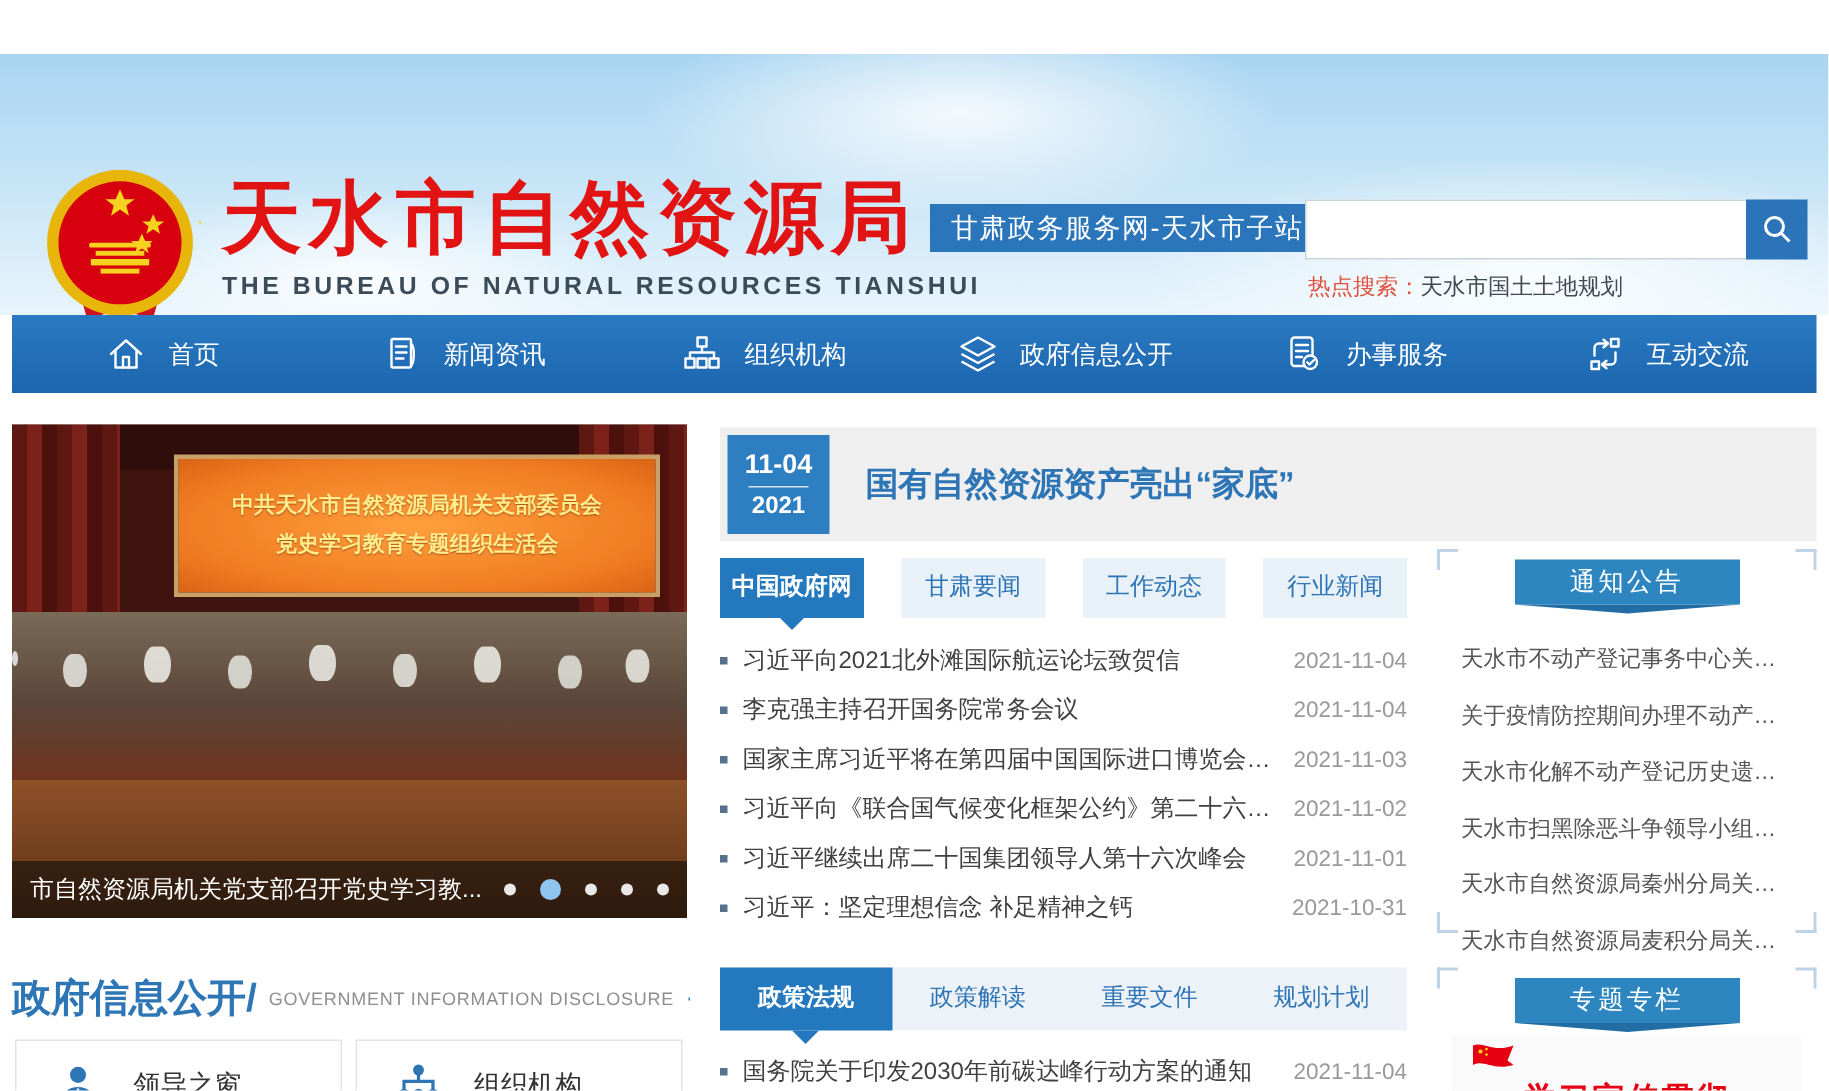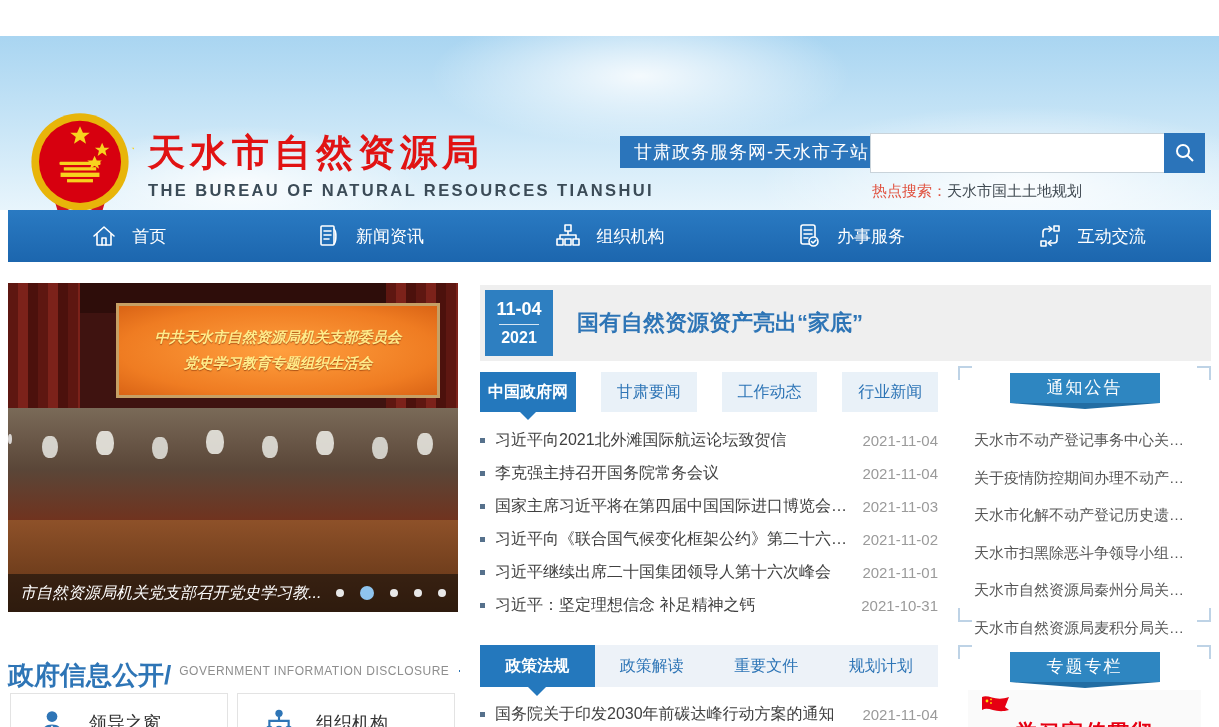--- a/index.html
+++ b/index.html
@@ -16,40 +16,40 @@
 
   
   .header { position:absolute; top:36px; left:0; width:1219px; height:174px;
     background:linear-gradient(180deg,#a9d5f1 0%,#c4e3f6 45%,#e8f5fc 100%); overflow:hidden; }
   .cloud { position:absolute; border-radius:50%; background:radial-gradient(closest-side,rgba(255,255,255,.85),rgba(255,255,255,0)); }
   .c1 { width:420px; height:140px; left:430px; top:-30px; }
   .c2 { width:520px; height:160px; left:760px; top:70px; }
   .c3 { width:360px; height:120px; left:60px; top:90px; }
   .emblem { position:absolute; left:26px; top:74px; width:108px; height:108px; }
   .titles { position:absolute; left:148px; top:82px; }
-  .site-title { font-size:37px; font-weight:bold; color:#e11313; letter-spacing:5px; line-height:1.05;margin-top:16px; }
+  .site-title { font-size:53px; font-weight:bold; color:#e11313; letter-spacing:5px; line-height:1.05; }
   .site-sub { margin-top:8px; font-size:16.5px; font-weight:bold; color:#3b4b57; letter-spacing:2.4px; }
   .portal-btn { position:absolute; left:620px; top:100px; height:32px; line-height:32px;
     background:#2b75bb; color:#fff; font-size:18px; padding:0 14px; border:none; cursor:pointer; letter-spacing:1px; }
   .searchbox { position:absolute; left:870px; top:97px; width:335px; height:40px; display:flex; }
   .search-input { flex:1; height:40px; border:1px solid #c9d3da; border-right:none; background:#fff; padding:0 10px; font-size:15px; outline:none; }
   .search-btn { width:41px; height:40px; background:#2b74ba; border:none; cursor:pointer; display:flex; align-items:center; justify-content:center; }
   .hotrow { position:absolute; left:872px; top:146px; width:335px; display:flex; align-items:center; font-size:15px; }
   .hot-label { color:#e0513f; }
   .hotrow a { color:#404a52; text-decoration:none; cursor:pointer; }
 
   
   .nav { position:absolute; left:8px; top:210px; width:1203px; height:52px;
     background:linear-gradient(180deg,#2a7ac2,#1c66ae); display:flex; }
   .nav-item { flex:1; display:flex; align-items:center; justify-content:center; gap:14px;
     color:#fff; font-size:17px; cursor:pointer; }
   .nav-item svg { display:block; }
 
   
-  .carousel { position:absolute; left:8px; top:283px; width:450px; height:329px; overflow:hidden; background:#3f1310;font-style:italic; }
+  .carousel { position:absolute; left:8px; top:283px; width:450px; height:329px; overflow:hidden; background:#3f1310; }
   .curtain { position:absolute; top:0; width:16%; height:62%;
     background:repeating-linear-gradient(90deg,#5e1711 0 10px,#7c221a 10px 20px,#4c110c 20px 30px); }
   .curtain.left { left:0; } .curtain.right { right:0; }
   .stage-top { position:absolute; top:0; left:16%; right:16%; height:9%; background:#2e0d0a; }
   .screen { position:absolute; left:24%; right:4%; top:6%; height:29%;
     background:radial-gradient(ellipse at center,#ff9f3e 0%,#ef7c22 70%,#d96315 100%);
     border:3px solid #c6a065; display:flex; flex-direction:column; align-items:center; justify-content:center;
     color:#ffec8a; font-weight:bold; font-size:14.5px; line-height:1.8; text-shadow:0 1px 1px rgba(120,40,0,.6); }
   .mid-scene { position:absolute; top:38%; left:0; right:0; height:34%;
     background:linear-gradient(180deg,#7a6a58 0%,#5a4638 55%,#70331f 100%); }
@@ -101,21 +101,21 @@
   .corner.br { bottom:0; right:0; border-bottom-width:2px; border-right-width:2px; }
   .ribbon { position:relative; width:150px; margin:7px auto 0; height:30px; line-height:30px;
     background:#2e86c1; color:#fff; text-align:center; font-size:17px; letter-spacing:2px; cursor:pointer; }
   .ribbon::after { content:""; position:absolute; left:0; top:30px;
     border-left:75px solid transparent; border-right:75px solid transparent; border-top:6px solid #226da3; }
   .notice-list { list-style:none; margin:18px 16px 0; }
   .notice-list li { font-size:15px; color:#555; line-height:37.5px; white-space:nowrap; overflow:hidden; text-overflow:ellipsis; cursor:pointer; }
 
   
   .disc-head { position:absolute; left:8px; top:648px; width:452px; display:flex; align-items:center; }
-  .disc-cn { font-size:26px; font-weight:bold; color:#2e75b6;margin-top:10px; }
+  .disc-cn { font-size:26px; font-weight:bold; color:#2e75b6; }
   .disc-en { font-size:12px; color:#8e8e8e; margin-left:8px; letter-spacing:.5px; white-space:nowrap; }
   .disc-line { flex:1; height:2px; background:#2e75b6; margin-left:10px; }
   .cards { position:absolute; left:10px; top:693px; width:452px; display:flex; gap:9px; }
   .card { width:218px; height:60px; border:1px solid #e3e3e3; background:#fff; display:flex;
     align-items:center; padding:0 0 0 26px; gap:22px; cursor:pointer; }
   .card-label { font-size:18px; color:#333; }
 
   
   .policy-tabs { position:absolute; left:480px; top:645px; width:458px; height:42px; background:#edf2f8; display:flex; }
   .ptab { flex:1; text-align:center; line-height:42px; font-size:16px; color:#2e75b6; cursor:pointer; position:relative; white-space:nowrap; }
@@ -204,20 +204,28 @@
       <svg width="28" height="28" viewBox="0 0 28 28" stroke="#fff" stroke-width="1.6" fill="none" stroke-linejoin="round">
         <rect x="11" y="3" width="6" height="6"></rect>
           <path d="M14 9 V13 M6 17 V13 H22 V17"></path>
         <rect x="3" y="17" width="6" height="6"></rect>
           <rect x="11" y="17" width="6" height="6"></rect>
           <rect x="19" y="17" width="6" height="6"></rect>
       </svg>
       <span>组织机构</span>
     </div>
     <div class="nav-item">
+      <svg width="28" height="28" viewBox="0 0 28 28" stroke="#fff" stroke-width="1.6" fill="none" stroke-linejoin="round">
+        <path d="M14 3 L25 9 L14 15 L3 9 Z"></path>
+          <path d="M3 14 L14 20 L25 14"></path>
+          <path d="M3 19 L14 25 L25 19"></path>
+      </svg>
+      <span>政府信息公开</span>
+    </div>
+    <div class="nav-item">
       <svg width="28" height="28" viewBox="0 0 28 28" stroke="#fff" stroke-width="1.6" fill="none" stroke-linecap="round" stroke-linejoin="round">
         <rect x="6" y="3" width="14" height="19" rx="2"></rect>
           <path d="M9 8 h8 M9 12 h8 M9 16 h4"></path>
         <circle cx="18.5" cy="19.5" r="4.5" fill="#2071b9"></circle>
           <path d="M16.5 19.5 l1.5 1.5 L21 18"></path>
       </svg>
       <span>办事服务</span>
     </div>
     <div class="nav-item">
       <svg width="28" height="28" viewBox="0 0 28 28" stroke="#fff" stroke-width="1.6" fill="none" stroke-linecap="round" stroke-linejoin="round">

